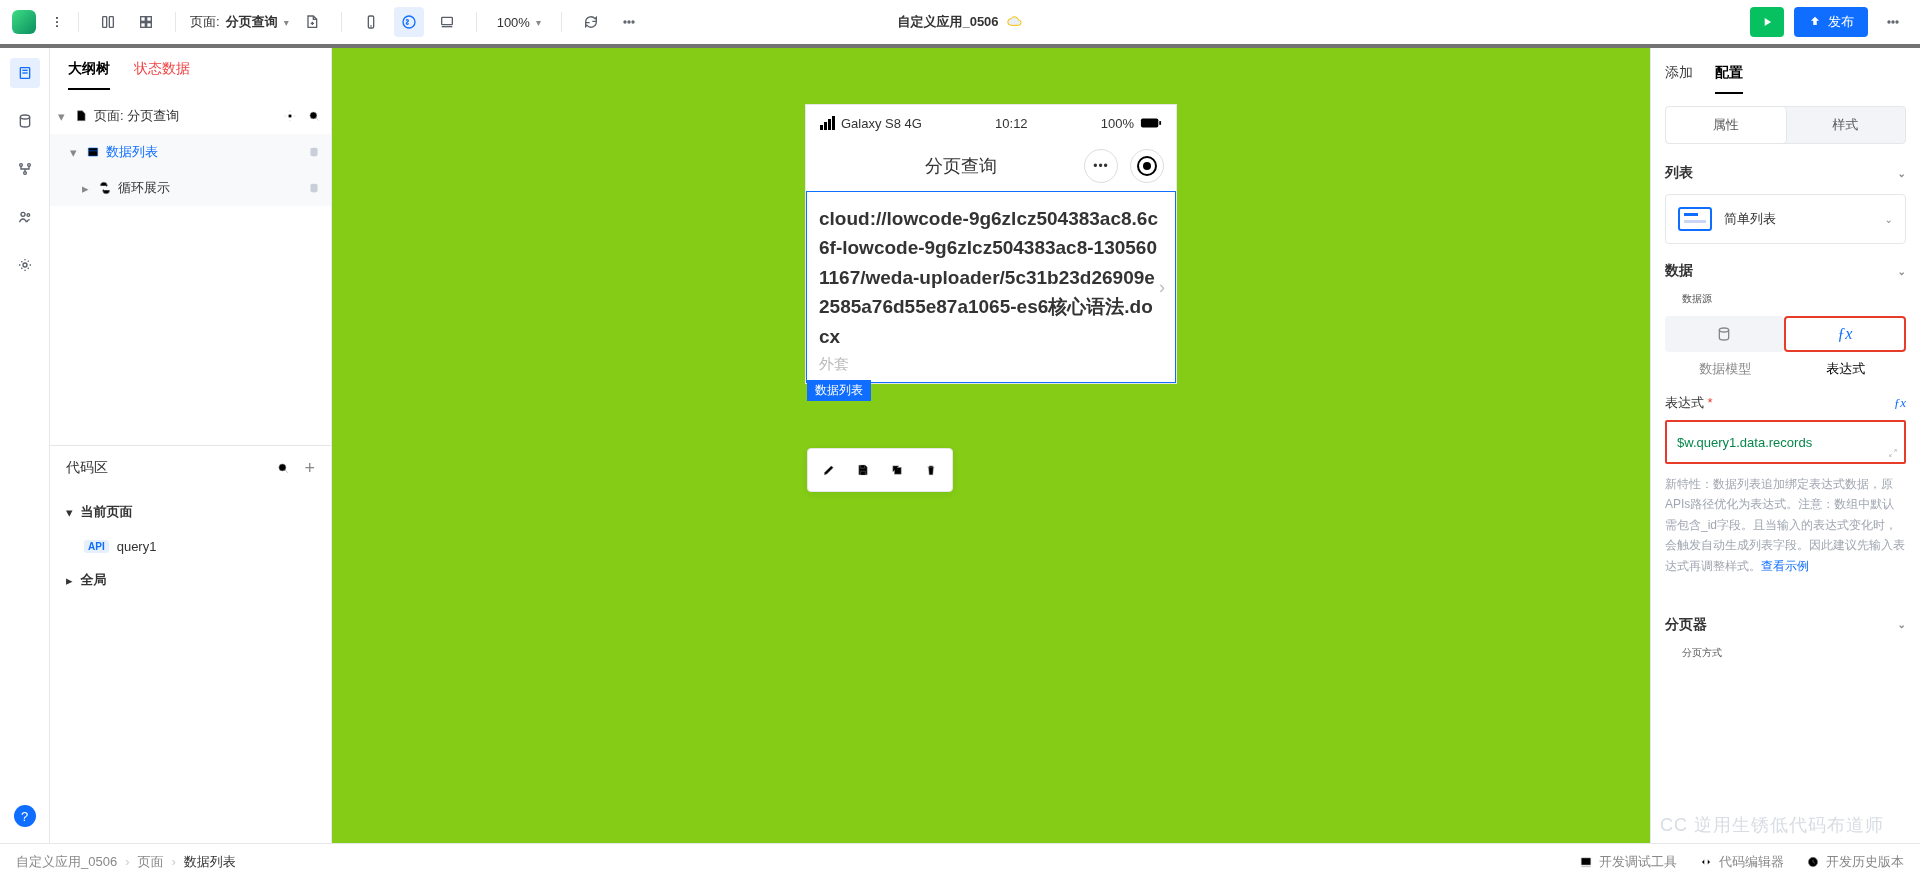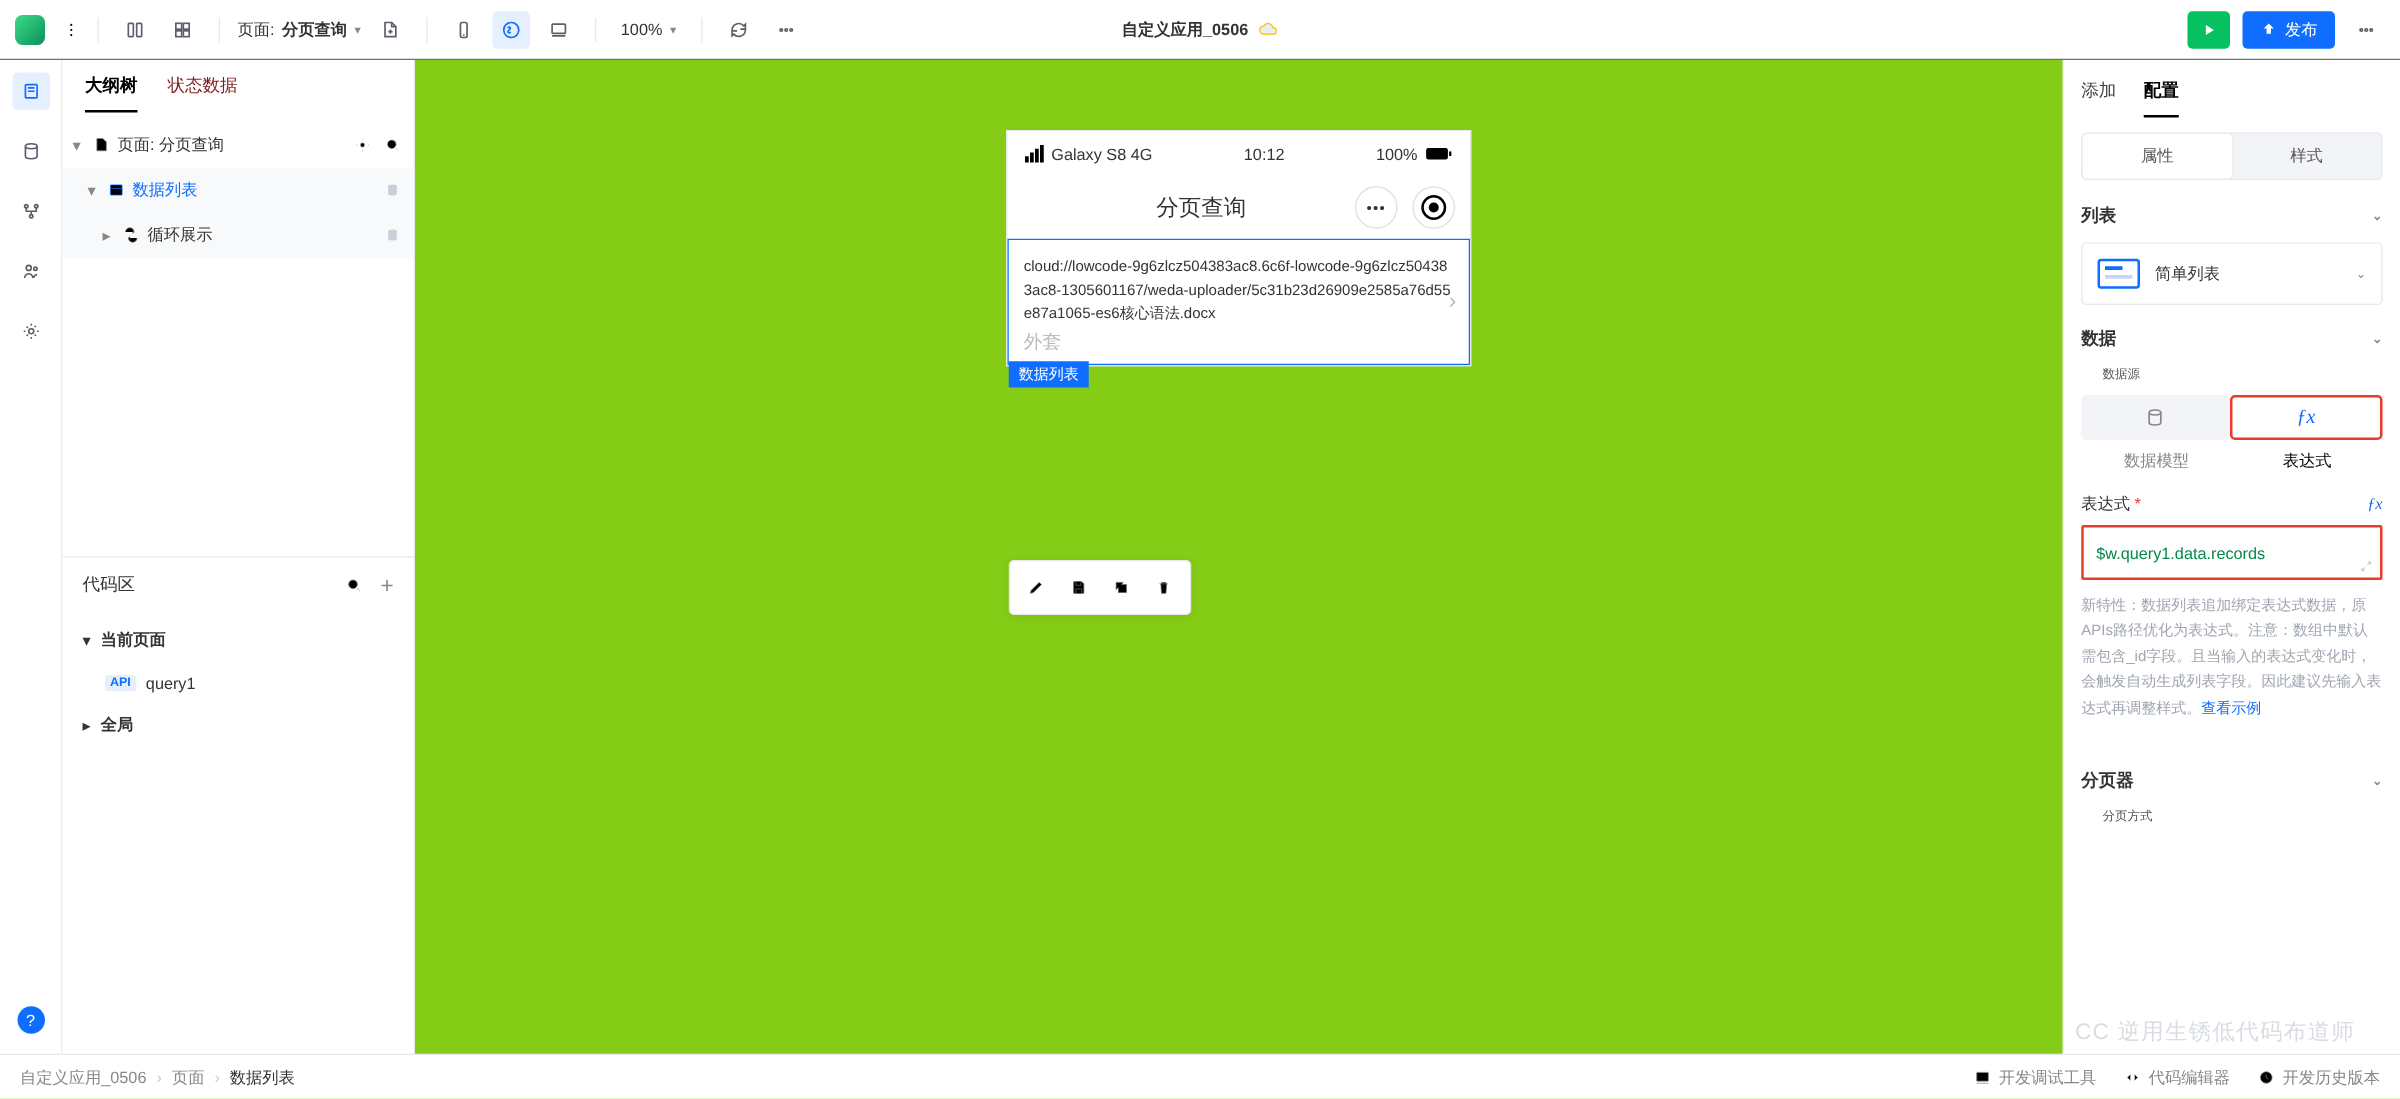--- a/index.html
+++ b/index.html
@@ -1,17 +1,17 @@
 <!DOCTYPE html>
 <html><head>
 <meta charset="utf-8">
 <style>
 * { margin:0; padding:0; box-sizing:border-box; font-family:-apple-system,BlinkMacSystemFont,"Segoe UI","PingFang SC","Microsoft YaHei",sans-serif; }
 body { width:1920px; height:879px; background:#fff; display:flex; flex-direction:column; overflow:hidden; font-size:13px; color:#333; }
-.top-bar { height:48px; border-bottom:1px solid #737373; display:flex; align-items:center; padding:0 12px; gap:8px; }
+.top-bar { height:48px; border-bottom:4px solid #737373; display:flex; align-items:center; padding:0 12px; gap:8px; }
 .logo { width:24px; height:24px; background:linear-gradient(135deg,#3ddc84,#0b8f5f); border-radius:6px; margin-right:6px; }
 .vdiv { width:1px; height:20px; background:#e5e7eb; margin:0 6px; }
 .icon-btn { width:30px; height:30px; display:flex; align-items:center; justify-content:center; border-radius:4px; cursor:pointer; color:#5a5f69; }
 .icon-btn.active { background:#e6effe; color:#0f6eff; }
 .icon-btn.small { width:26px; height:26px; }
 .page-label { display:flex; align-items:center; gap:6px; color:#333; }
 .svgico { width:16px; height:16px; fill:none; stroke:currentColor; stroke-width:2; }
 .svgico14 { width:14px; height:14px; }
 .zoom { color:#333; padding:0 6px; display:flex; align-items:center; gap:6px; }
 .chev { font-size:10px; color:#888; }
@@ -21,21 +21,21 @@
 .play-btn { width:34px; height:30px; background:#07c160; border-radius:4px; display:flex; align-items:center; justify-content:center; color:#fff; }
 .play-btn svg { width:14px; height:14px; fill:#fff; }
 .publish-btn { height:30px; padding:0 14px; background:#0f6eff; color:#fff; border-radius:4px; display:flex; align-items:center; gap:6px; font-size:13px; }
 .publish-btn svg { width:14px; height:14px; fill:#fff; }
 .main { flex:1; display:flex; min-height:0; }
 .rail { width:50px; border-right:1px solid #e5e7eb; display:flex; flex-direction:column; align-items:center; padding-top:10px; gap:18px; background:#fff; }
 .rail .icon-btn.primary { color:#0f6eff; background:#e6effe; }
 .rail-help { margin-top:auto; margin-bottom:16px; width:22px; height:22px; border-radius:50%; background:#0f6eff; color:#fff; display:flex; align-items:center; justify-content:center; font-size:13px; }
 .left-pane { width:282px; border-right:1px solid #e5e7eb; display:flex; flex-direction:column; background:#fff; }
 .tabs-sm { display:flex; gap:24px; padding:12px 18px 0; }
-.tab-sm { font-size:14px; color:#7f1d1d; padding-bottom:10px; }
+.tab-sm { font-size:14px; color:#ef4444; padding-bottom:10px; }
 .tab-sm.active { color:#000; font-weight:600; border-bottom:2px solid #000; }
 .tree { padding:8px 0; }
 .tree-row { display:flex; align-items:center; height:36px; padding:0 10px 0 8px; gap:6px; color:#333; }
 .tree-row .tiny { width:10px; color:#888; }
 .tree-row .trail { margin-left:auto; display:flex; gap:10px; color:#bbb; }
 .tree-row.selected { background:#e6effe; color:#0f6eff; font-weight:500; }
 .tree-row.sub { padding-left:20px; background:#f7f9fb; }
 .tree-row.sub2 { padding-left:32px; }
 .db-ico { width:14px; height:14px; fill:#c9cfd9; }
 .code-hd { border-top:1px solid #e5e7eb; height:44px; display:flex; align-items:center; padding:0 16px; font-size:14px; font-weight:500; }
@@ -54,21 +54,21 @@
 .hdr { height:50px; display:flex; align-items:center; justify-content:space-between; padding:0 12px; border-bottom:0px; }
 .hdr-title { font-size:18px; font-weight:500; text-align:center; flex:1; }
 .hdr-actions { display:flex; gap:12px; }
 .pill { width:34px; height:34px; border:1px solid #ddd; border-radius:50%; display:flex; align-items:center; justify-content:center; font-size:18px; }
 .pill.dots::after { content:"•••"; font-size:12px; letter-spacing:1px; }
 .pill.record { position:relative; }
 .pill.record::after { content:""; width:8px; height:8px; border-radius:50%; background:#000; position:absolute; }
 .pill.record::before { content:""; width:16px; height:16px; border-radius:50%; border:2px solid #000; position:absolute; }
 .hdr-back { width:20px; }
 .listitem { border:1px solid #0f6eff; padding:12px 12px 8px; position:relative; }
-.li-text { font-size:12px; line-height:1.55; font-weight:400; word-break:break-all; }
+.li-text { font-size:19px; line-height:1.55; font-weight:700; word-break:break-all; }
 .li-sub { color:#bbb; font-size:15px; margin-top:4px; }
 .chev-right { position:absolute; right:10px; top:50%; transform:translateY(-50%); color:#bbb; font-size:18px; }
 .sel-tag { position:absolute; left:0; bottom:-19px; background:#0f6eff; color:#fff; font-size:12px; padding:2px 8px; }
 .toolbar-float { position:absolute; left:50%; transform:translateX(-184px); top:400px; background:#fff; border:1px solid #e5e7eb; border-radius:4px; display:flex; padding:6px 4px; box-shadow:0 2px 8px rgba(0,0,0,.06); }
 .toolbar-float .icon-btn { width:34px; height:30px; }
 .right-pane { width:270px; border-left:1px solid #e5e7eb; padding:16px 14px; overflow-y:auto; background:#fff; }
 .rp-tabs { display:flex; gap:22px; margin-bottom:12px; }
 .rp-tab { font-size:14px; color:#404040; padding-bottom:10px; }
 .rp-tab.active { color:#000; font-weight:600; border-bottom:2px solid #000; }
 .seg { display:flex; border:1px solid #e5e7eb; border-radius:4px; overflow:hidden; margin-bottom:20px; }

